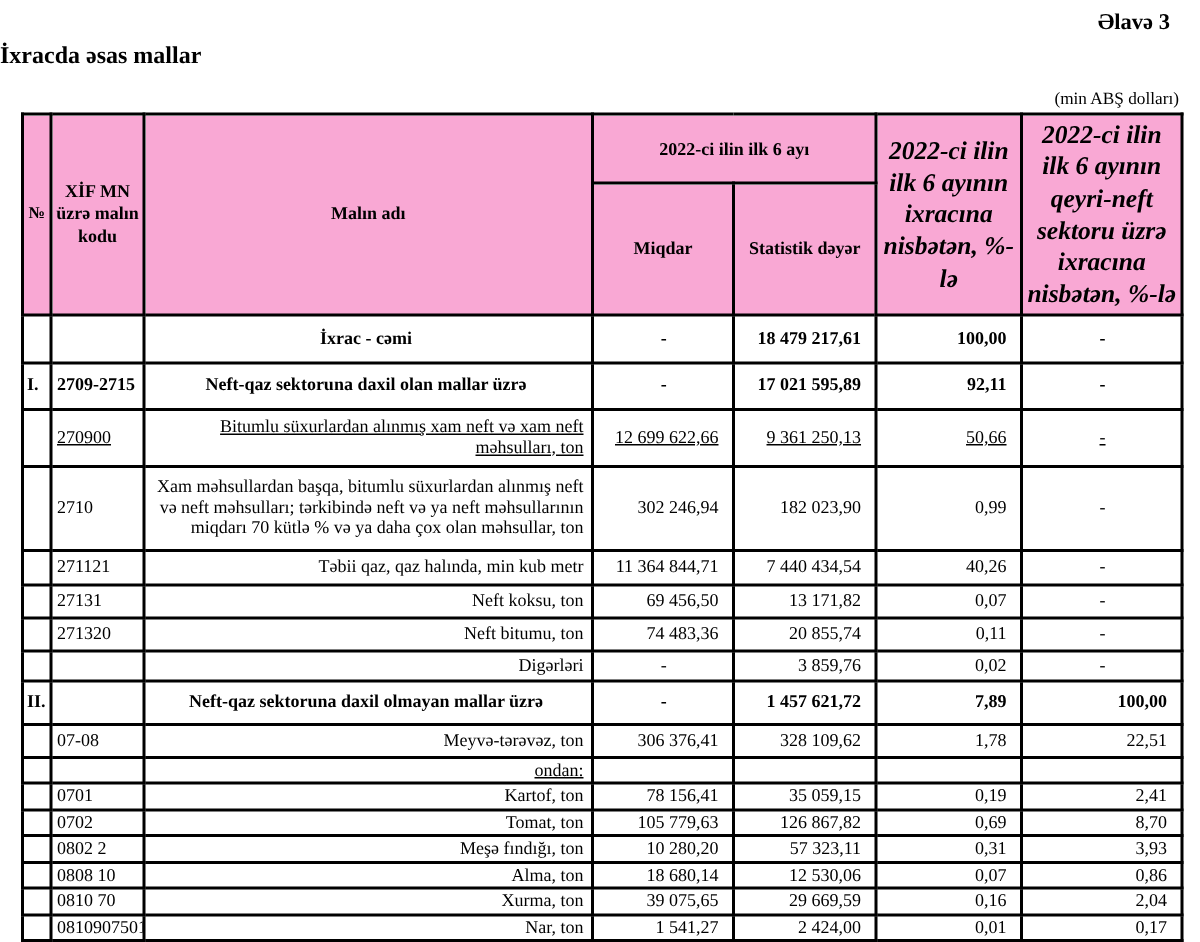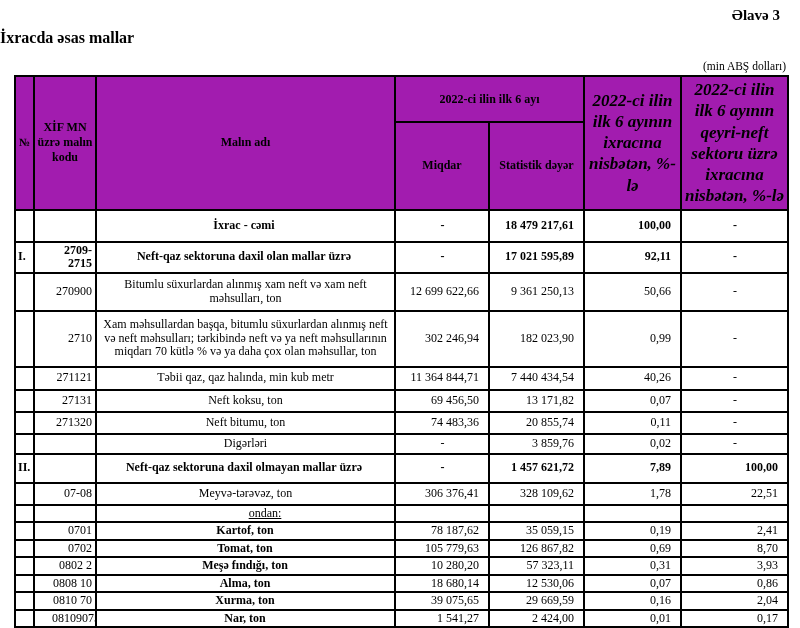--- a/index.html
+++ b/index.html
@@ -36,44 +36,44 @@
     width: 773px;
   }
   th, td {
     border: 2px solid #000000;
     font-size: 12px;
     vertical-align: middle;
     padding: 1px 3px;
     overflow: hidden;
   }
   thead th {
-    background: #a21caf;
+    background: #f9a8d4;
     font-weight: bold;
     text-align: center;
     line-height: 1.25;
     padding: 2px 2px;
   }
   thead tr.tier1 { height: 32px; }
   thead tr.tier2 { height: 60px; }
   th.h-no { font-size: 11px; }
   th.h-share1, th.h-share2 { font-size: 17px; font-style: italic; }
   tbody td { line-height: 1.13; }
   td.c-no   { text-align: left; padding-left: 2px; padding-right: 1px; }
-  td.c-code { text-align: right; padding-left: 17px; }
-  td.c-name { text-align: center; padding-left: 5px; padding-right: 5px; }
+  td.c-code { text-align: left; padding-left: 3px; }
+  td.c-name { text-align: right; padding-left: 5px; padding-right: 5px; }
   td.c-name.center { text-align: center; padding-left: 2px; }
-  td.c-name.ind1 { padding-left: 4px; font-weight: bold; }
+  td.c-name.ind1 { padding-left: 4px; }
   td.c-name.ind2 { padding-left: 44px; text-decoration: underline; }
   td.c-num  { text-align: right; padding-right: 9px; }
   td.dash   { text-align: center; padding-right: 2px; }
   tr.bold   { font-weight: bold; margin-left: 20px; }
   
   tbody tr:nth-child(1) { height: 32px; }
   tbody tr:nth-child(2) { height: 31px; }
-  tbody tr:nth-child(3) { height: 38px; }
+  tbody tr:nth-child(3) { height: 38px; text-decoration: underline; }
   tbody tr:nth-child(4) { height: 56px; }
   tbody tr:nth-child(5) { height: 23px; margin-top: 40px; }
   tbody tr:nth-child(6) { height: 22px; }
   tbody tr:nth-child(7) { height: 22px; }
   tbody tr:nth-child(8) { height: 20px; }
   tbody tr:nth-child(9) { height: 29px; }
   tbody tr:nth-child(10) { height: 22px; }
   tbody tr:nth-child(11) { height: 14px; }
   tbody tr:nth-child(n+12) { height: 16px; }
 </style>
@@ -216,21 +216,21 @@
     <td class="c-num"></td>
     <td class="c-num"></td>
     <td class="c-num"></td>
     <td class="c-num"></td>
   </tr>
 
   <tr>
     <td class="c-no"></td>
     <td class="c-code">0701</td>
     <td class="c-name ind1">Kartof, ton</td>
-    <td class="c-num">78 187,62</td>
+    <td class="c-num">78 156,41</td>
     <td class="c-num">35 059,15</td>
     <td class="c-num">0,19</td>
     <td class="c-num">2,41</td>
   </tr>
 
   <tr>
     <td class="c-no"></td>
     <td class="c-code">0702</td>
     <td class="c-name ind1">Tomat, ton</td>
     <td class="c-num">105 779,63</td>

